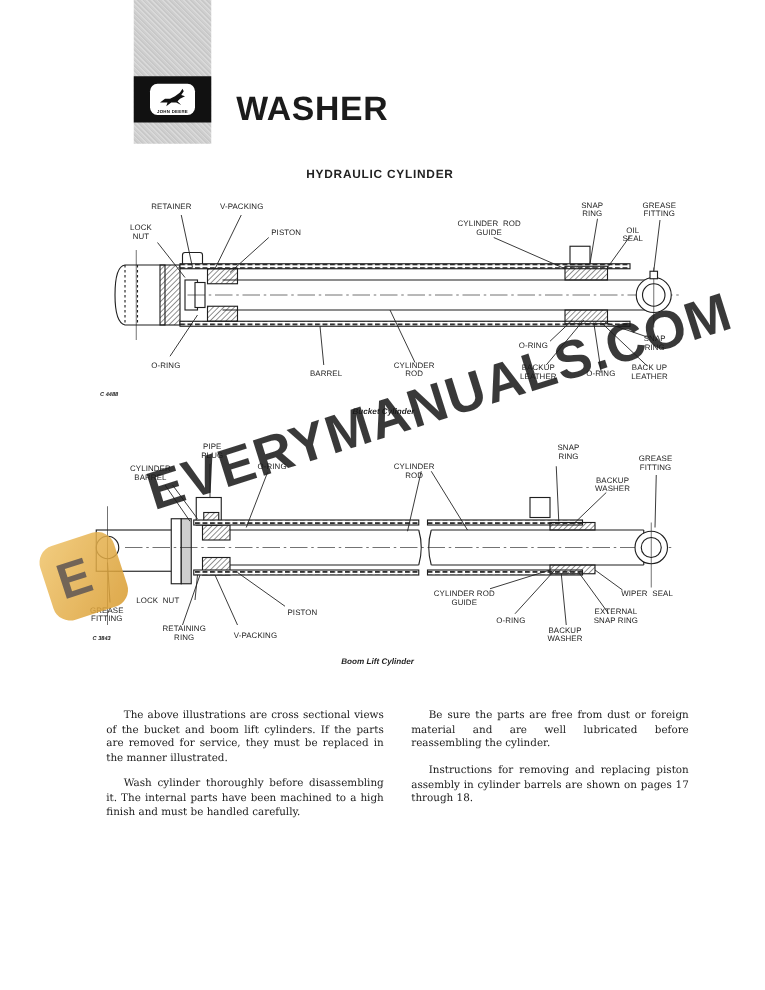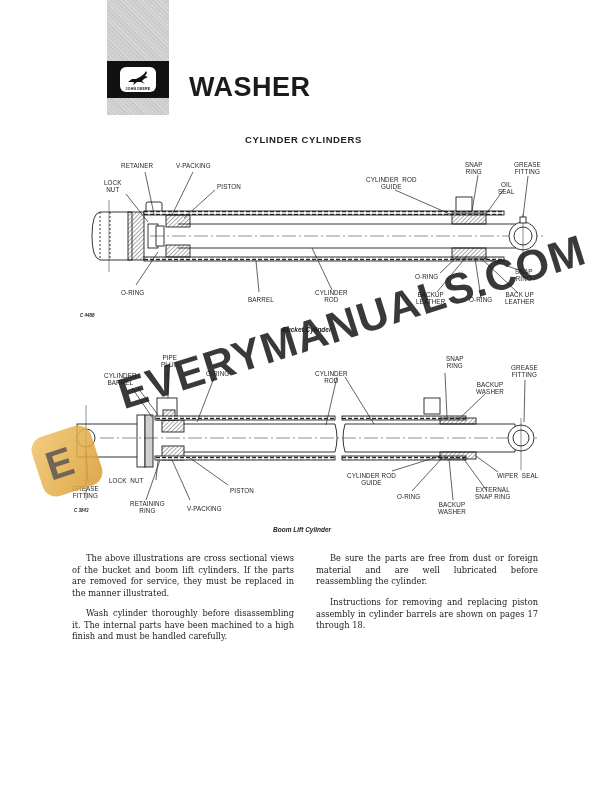--- a/index.html
+++ b/index.html
@@ -32,21 +32,21 @@
   }
   .lbl {
     position: absolute; font-size: 6.3px; line-height: 7px; color: #1d1d1d; text-align: center;
     white-space: pre; letter-spacing: 0.1px;
   }
   .fig-code { position: absolute; font-size: 4.5px; font-style: italic; font-weight: bold; color: #222; }
   .caption { position: absolute; font-size: 6.5px; font-style: italic; font-weight: bold; color: #222; }
   svg.drawing { position: absolute; left: 0; top: 0; }
   .para {
     position: absolute; font-family: "DejaVu Serif", serif; font-size: 8.3px; line-height: 11.6px;
-    color: #1c1c1c; text-align: justify; text-indent: 14px; margin: 0;
+    color: #1c1c1c; text-align: justify; text-indent: 14px; margin: 13px;
   }
   .watermark {
     position: absolute; left: 112px; top: 372px; font-size: 43px; font-weight: bold;
     color: rgba(25,25,25,0.86); letter-spacing: 1px; transform: rotate(-17.5deg);
     transform-origin: left top; white-space: nowrap;
   }
   .wm-logo {
     position: absolute; left: 36px; top: 430px; width: 62px; height: 62px; border-radius: 14px;
     background: linear-gradient(135deg, #f0c46a, #d89a2c); opacity: 0.85; transform: rotate(-18deg);
   }
@@ -61,21 +61,21 @@
 <div class="gray-tab"></div>
 <div class="logo-band">
   <div class="logo-badge">
     <svg width="36" height="25" viewBox="0 0 36 25">
       <path d="M8 15 L12 12 L16 12 L20 10 L24 7 L26 4 L27 6 L25 9 L28 10 L24 12 L22 14 L25 17 L21 15 L17 15 L13 18 L14 15 Z" fill="#111"></path>
     </svg>
     <div class="logo-text">JOHN DEERE</div>
   </div>
 </div>
 <div class="service">WASHER</div>
-<div class="section-title">CYLINDER CYLINDERS</div>
+<div class="section-title">HYDRAULIC CYLINDER</div>
 
 <svg class="drawing" width="612" height="792" viewBox="0 0 612 792">
   <defs>
     <pattern id="hatch" width="3" height="3" patternUnits="userSpaceOnUse" patternTransform="rotate(45)">
       <line x1="0" y1="0" x2="0" y2="3" stroke="#222" stroke-width="0.8"></line>
     </pattern>
     <pattern id="barrelHatch" width="6" height="3" patternUnits="userSpaceOnUse">
       <rect width="6" height="3" fill="#fff"></rect>
       <line x1="0" y1="1.5" x2="4" y2="1.5" stroke="#222" stroke-width="1.4"></line>
     </pattern>

